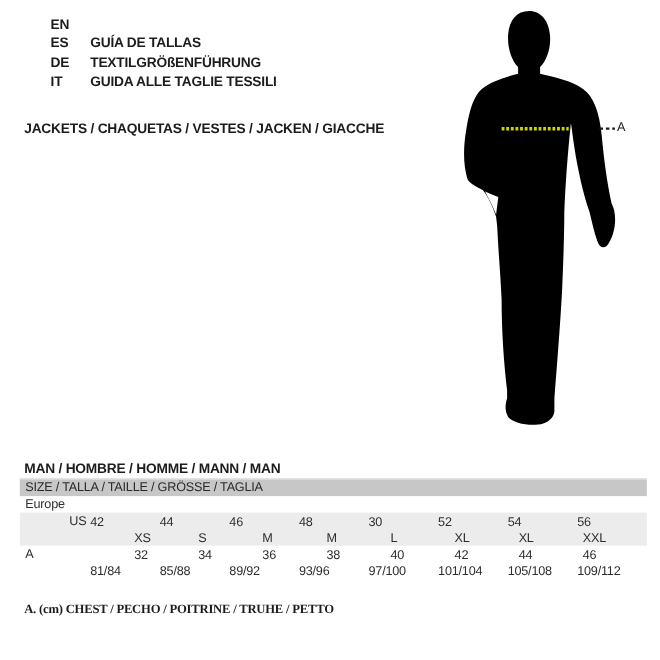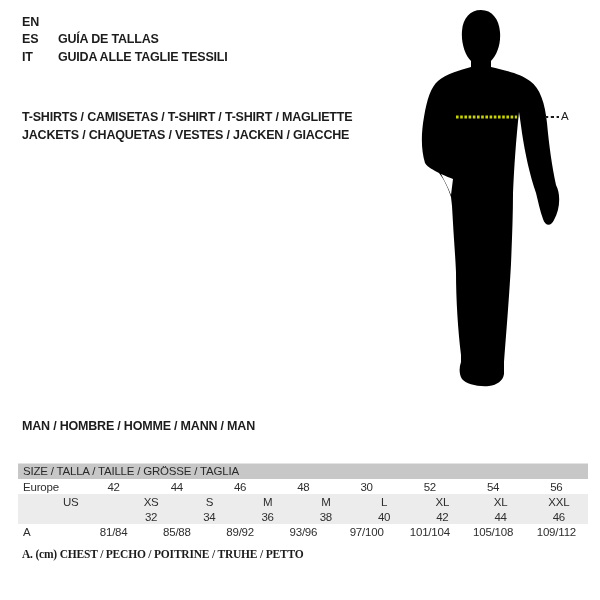--- a/index.html
+++ b/index.html
@@ -2,53 +2,56 @@
 <html><head>
 <meta charset="utf-8">
 <style>
   html,body{margin:0;padding:0;}
   body{
     width:600px;height:600px;background:#ffffff;position:relative;overflow:hidden;
     font-family:"Liberation Sans", sans-serif;color:#1c1c1c;
   }
   .lang-block{position:absolute;left:22px;top:13px;}
   .lang-row{display:flex;height:17.5px;align-items:center;font-weight:700;font-size:12.5px;letter-spacing:-0.2px;}
-  .lang-code{width:36px;}
+  .lang-code{width:36px;margin-left:24px;}
   .categories{position:absolute;left:22px;top:109px;font-weight:700;font-size:12.5px;line-height:17.5px;letter-spacing:-0.2px;}
   .figure-wrap{position:absolute;left:370px;top:5px;width:210px;height:390px;}
   .figure-wrap svg{display:block;width:210px;height:390px;}
   .measure-label{position:absolute;left:561px;top:110px;font-size:11.5px;line-height:13px;color:#1c1c1c;}
   .man-heading{position:absolute;left:22px;top:419px;font-weight:700;font-size:12.5px;letter-spacing:-0.2px;text-align:center;}
-  .size-table{position:absolute;left:18px;top:463px;width:570px;font-size:11.5px;color:#2e2e2e;letter-spacing:-0.2px;}
+  .size-table{position:absolute;left:18px;top:435px;width:570px;font-size:11.5px;color:#2e2e2e;letter-spacing:-0.2px;}
   .t-header{background:#c7c7c7;height:15px;line-height:15px;padding-left:5px;border-top:1px solid #e3e3e3;color:#2a2a2a;}
   .t-row{display:grid;grid-template-columns:64px repeat(8,1fr);height:15px;line-height:17px;}
   .t-row.band{background:#ececec;padding-left:40px;}
   .t-row .lbl{padding-left:5px;text-align:left;}
-  .t-row .val{text-align:center;}
+  .t-row .val{text-align:left;margin-top:16px;}
   .footnote{position:absolute;left:22px;top:548px;font-weight:700;font-size:11.5px;letter-spacing:-0.2px;font-family:Liberation Serif, serif;}
 </style>
 </head>
 <body>
 
 <div class="lang-block">
   <div class="lang-row">
     <span class="lang-code">EN</span>
   </div>
   <div class="lang-row">
     <span class="lang-code">ES</span>
     <span class="lang-title">GUÍA DE TALLAS</span>
   </div>
   <div class="lang-row">
+    <span class="lang-code">DE</span>
+    <span class="lang-title">TEXTILGRÖßENFÜHRUNG</span>
+  </div>
+  <div class="lang-row">
     <span class="lang-code">IT</span>
     <span class="lang-title">GUIDA ALLE TAGLIE TESSILI</span>
   </div>
 </div>
 
 <div class="categories">
-  <div>T-SHIRTS / CAMISETAS / T-SHIRT / T-SHIRT / MAGLIETTE</div>
   <div>JACKETS / CHAQUETAS / VESTES / JACKEN / GIACCHE</div>
 </div>
 
 <div class="figure-wrap">
   <svg viewBox="370 5 210 390" xmlns="http://www.w3.org/2000/svg">
     <path fill="#000000" d="
       M481,10
       C470,10 463,18 462,31
       C461,43 465,55 471,61
       L471,67

